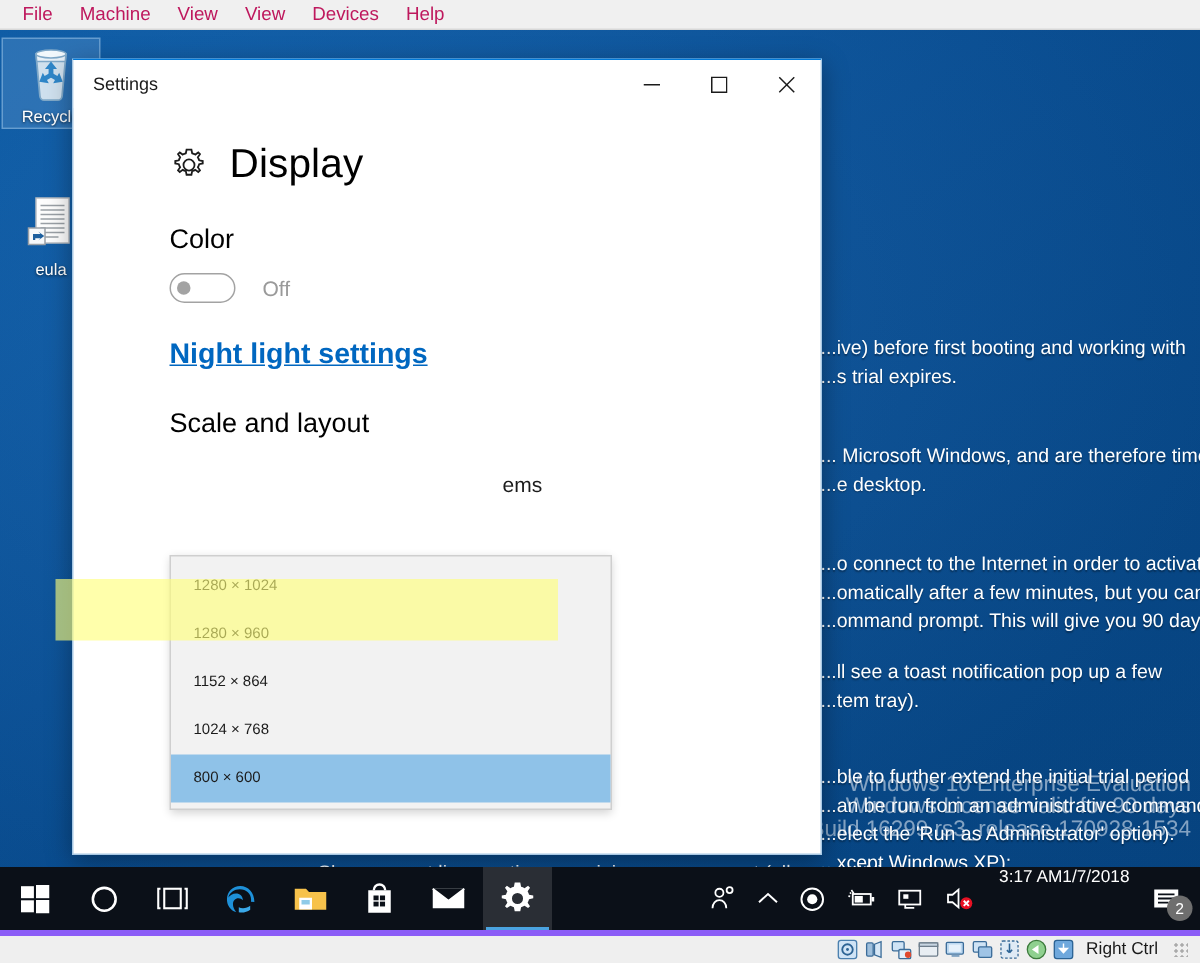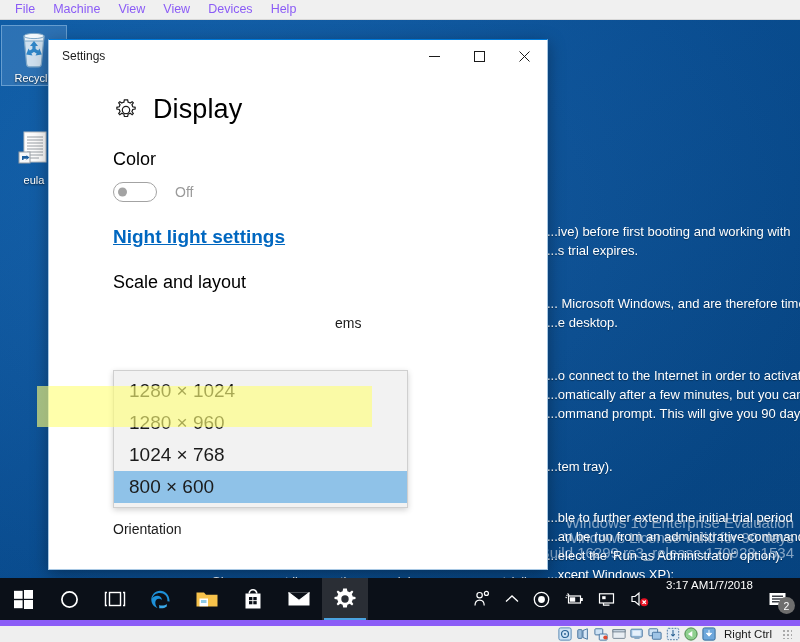--- a/index.html
+++ b/index.html
@@ -13,21 +13,21 @@
 
   
   .vbox-menubar {
     position: absolute; left: 0; top: 0; width: 800px; height: 20px;
     background: #f0f0f0;
     display: flex; align-items: center;
     padding-left: 6px;
     border-bottom: 1px solid #d8d8d8;
   }
   .vbox-menu-item {
-    font-size: 12.5px; color: #8b5cf6; padding: 0 9px; line-height: 19px;
+    font-size: 12.5px; color: #be185d; padding: 0 9px; line-height: 19px;
     white-space: nowrap;
   }
 
   
   .vm-screen {
     position: absolute; left: 0; top: 20px; width: 800px; height: 600px;
     background: #0a5ba6;
     overflow: hidden;
   }
   .wallpaper {
@@ -127,21 +127,21 @@
   
   .dropdown {
     position: absolute; left: 64px; top: 330px; width: 295px;
     background: #f2f2f2; border: 1px solid #cfcfcf;
     padding: 4px 0 4px 0;
     box-shadow: 0 2px 6px rgba(0,0,0,.18);
     z-index: 20;
   }
   .dd-item {
     height: 32px; line-height: 32px; padding-left: 15px;
-    font-size: 19px; color: #1b1b1b; white-space: nowrap;
+    font-size: 10px; color: #1b1b1b; white-space: nowrap;
   }
   .dd-item.selected { background: #8fc2e8; }
 
   
   .hl-band {
     position: absolute; left: 37px; top: 366px; width: 335px; height: 41px;
     background: rgba(255,255,120,.62);
     z-index: 40; pointer-events: none;
   }
 
@@ -172,21 +172,21 @@
   .ac-badge {
     position:absolute; right: 3px; bottom: 6px;
     width: 17px; height: 17px; border-radius: 50%;
     background: #6e6e6e; color: #fff; font-size: 10.5px;
     display:flex; align-items:center; justify-content:center;
   }
 
   
   .vbox-status {
     position: absolute; left: 0; bottom: 0; width: 800px; height: 22px;
-    background: #efefef; border-top: 6px solid #8b5cf6;
+    background: #efefef; border-top: 4px solid #8b5cf6;
     display:flex; align-items:center; justify-content:flex-end;
     padding-right: 8px; gap: 4px;
   }
   .vb-ico { width: 14px; height: 14px; display:block; }
   .vb-text { font-size: 11.5px; color: #1a1a1a; margin-left: 4px; }
   .vb-grip { width: 10px; height: 10px; margin-left: 6px;
     background:
       radial-gradient(circle, #aaa 1px, transparent 1.2px) 0 0/4px 4px; }
 </style>
 </head>
@@ -241,20 +241,21 @@
       <span class="icon-label">eula</span>
     </div>
 
     <div class="wall-text" style="left:547px; top:202px;">...ive) before first booting and working with</div>
     <div class="wall-text" style="left:547px; top:221px;">...s trial expires.</div>
     <div class="wall-text" style="left:547px; top:274px;">... Microsoft Windows, and are therefore time</div>
     <div class="wall-text" style="left:547px; top:293px;">...e desktop.</div>
     <div class="wall-text" style="left:547px; top:346px;">...o connect to the Internet in order to activat</div>
     <div class="wall-text" style="left:547px; top:365px;">...omatically after a few minutes, but you can</div>
     <div class="wall-text" style="left:547px; top:384px;">...ommand prompt. This will give you 90 days.</div>
+    <div class="wall-text" style="left:547px; top:418px;">...ll see a toast notification pop up a few</div>
     <div class="wall-text" style="left:547px; top:437px;">...tem tray).</div>
     <div class="wall-text" style="left:547px; top:488px;">...ble to further extend the initial trial period</div>
     <div class="wall-text" style="left:547px; top:507px;">...an be run from an administrative command</div>
     <div class="wall-text" style="left:547px; top:526px;">
       <span>...elect the 'Run as Administrator' option).</span>
     </div>
     <div class="wall-text" style="left:547px; top:545px;">...xcept Windows XP):</div>
 
     <div class="wall-cmd" style="left:212px; top:552px;">Show current license, time remaining, re-arm count (all except Wi</div>
     <div class="wall-cmd-faded" style="left:252px; top:571px;">slmgr /dlv</div>
@@ -316,20 +317,21 @@
 
         <div class="field-label" style="margin-left:222px;">ems</div>
 
         <div class="field-label" style="margin-top:190px;">Orientation</div>
         
       </div>
 
       <div class="dropdown">
         <div class="dd-item">1280 × 1024</div>
         <div class="dd-item">1280 × 960</div>
+        <div class="dd-item">1152 × 864</div>
         <div class="dd-item">1024 × 768</div>
         <div class="dd-item selected">800 × 600</div>
       </div>
     </div>
 
     <div class="hl-band"></div>
 
     <div class="taskbar">
       <div class="tb-left">
 

